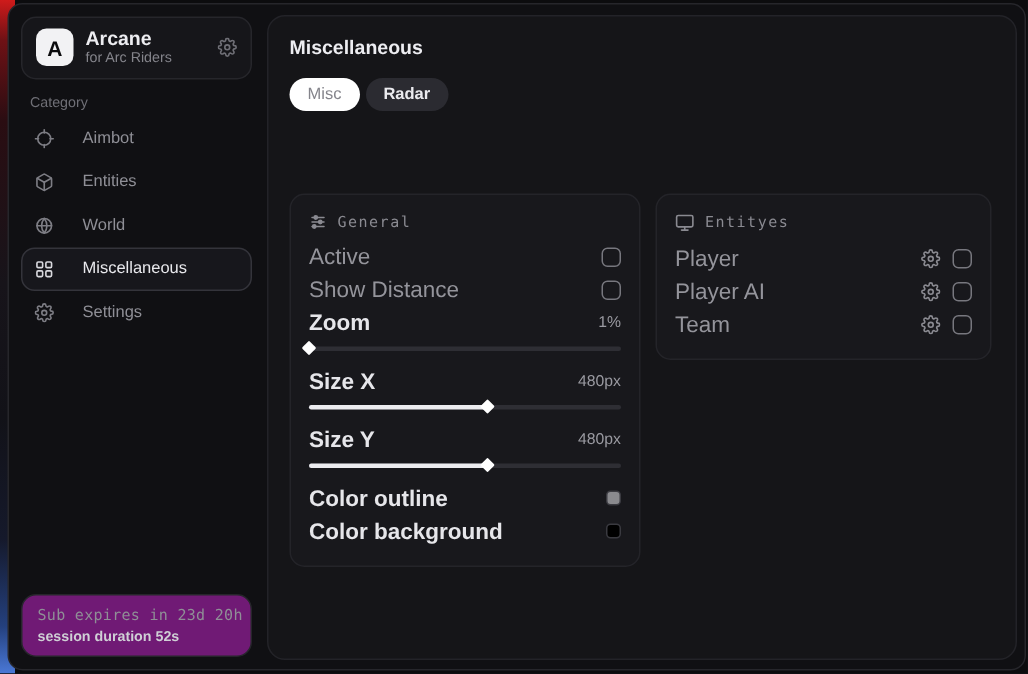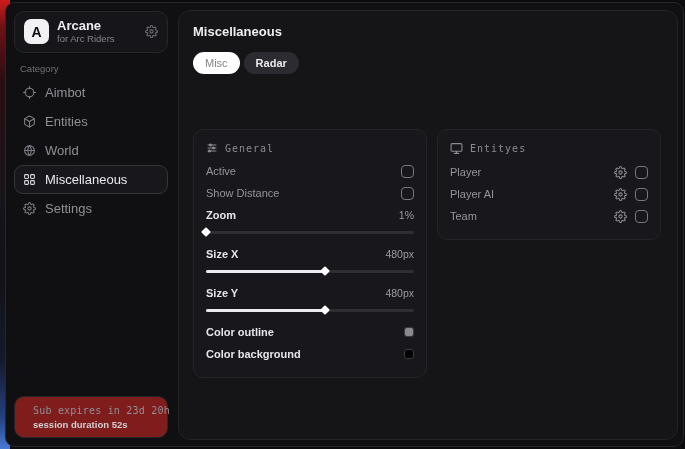--- a/index.html
+++ b/index.html
@@ -40,35 +40,35 @@
   }
   .brand-text { flex:1; line-height:1.15; }
   .brand-name { font-size:13px; font-weight:bold; color:#ededf1; }
   .brand-sub  { font-size:9.5px; color:#84848b; }
   .brand-gear { color:#6f6f76; display:flex; }
 
   .cat-label { margin:10px 14px 4px; font-size:9.5px; color:#6f6f76; }
 
   .side-list { display:flex; flex-direction:column; padding:0 8px; }
   .side-item {
-    display:flex; align-items:center; gap:9px;
+    display:flex; align-items:center; gap:19px;
     height:29px; padding:0 8px; margin-top:0;
     border:1px solid transparent; border-radius:9px;
-    color:#8f8f96; font-size:13px; cursor:pointer;
+    color:#8f8f96; font-size:11px; cursor:pointer;
   }
   .side-item .icon { display:flex; color:#7d7d84; }
   .side-item.active {
     background:#17171c; border-color:#34343b; color:#e9e9ed;
   }
   .side-item.active .icon { color:#d9d9de; }
 
   .side-footer {
     position:absolute; left:8px; right:8px; bottom:8px;
-    background:#7f1d1d; border:1px solid #26262b; border-radius:10px;
-    padding:8px 18px 7px;
+    background:#701a75; border:1px solid #26262b; border-radius:10px;
+    padding:8px 10px 7px;
   }
   .footer-line1 {
     font-family:"DejaVu Sans Mono", monospace;
     font-size:10px; color:#8f8f96; letter-spacing:0.2px;
     white-space:nowrap;
   }
   .footer-line2 { font-size:9.5px; font-weight:bold; color:#cfcfd5; margin-top:3px; }
 
   
   .panel {
@@ -99,21 +99,21 @@
     font-family:"DejaVu Sans Mono", monospace;
     font-size:10px; letter-spacing:1px; color:#8a8a91;
     margin:2px 0 6px;
   }
   .card-head .icon { display:flex; color:#8a8a91; }
 
   .row {
     display:flex; align-items:center; justify-content:space-between;
     min-height:22px;
   }
-  .row-label { font-size:11px; color:#94949b; }
+  .row-label { font-size:15px; color:#94949b; }
   .row-label.bright { color:#e6e6ea; font-weight:bold; }
   .row-value { font-size:10.5px; color:#9a9aa1; }
 
   .checkbox {
     width:13px; height:13px; border:1.5px solid #77777e; border-radius:4px;
     background:transparent; cursor:pointer; flex:0 0 auto;
   }
   .slider-wrap { margin:1px 0 6px; height:10px; display:flex; align-items:center; position:relative; }
   .slider-track {
     width:100%; height:3px; border-radius:2px; background:#2e2e34; position:relative;

